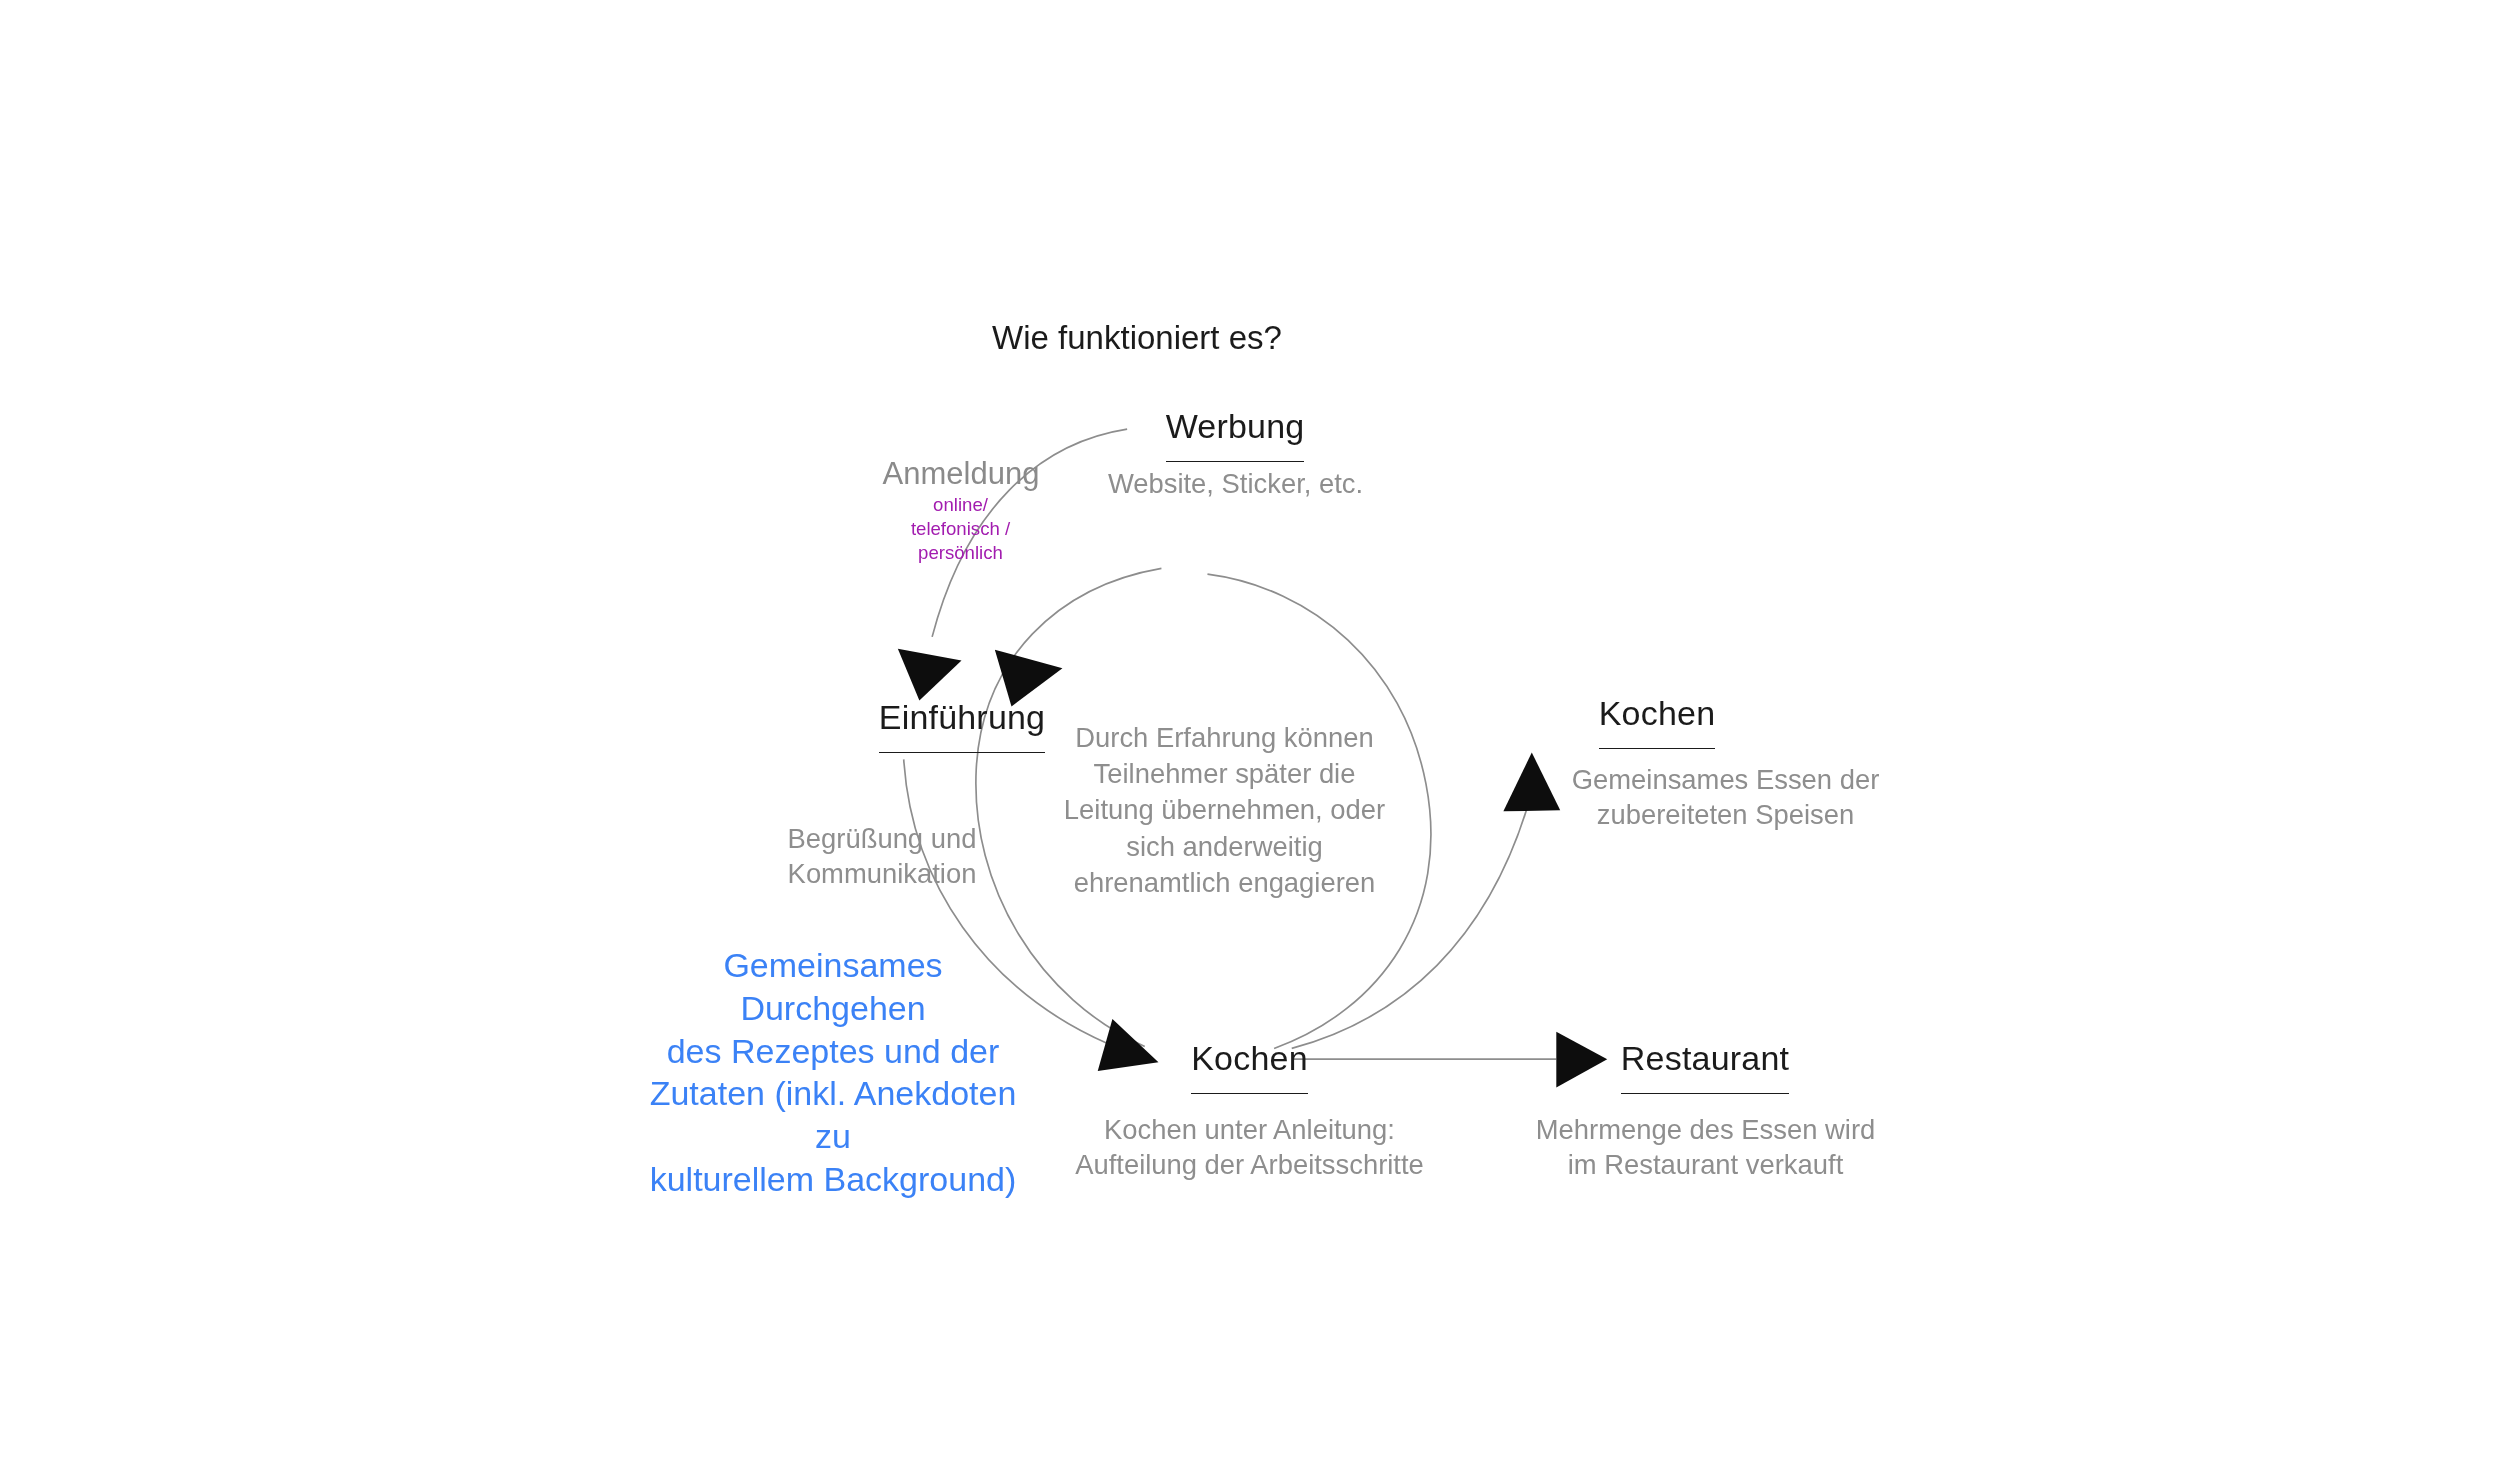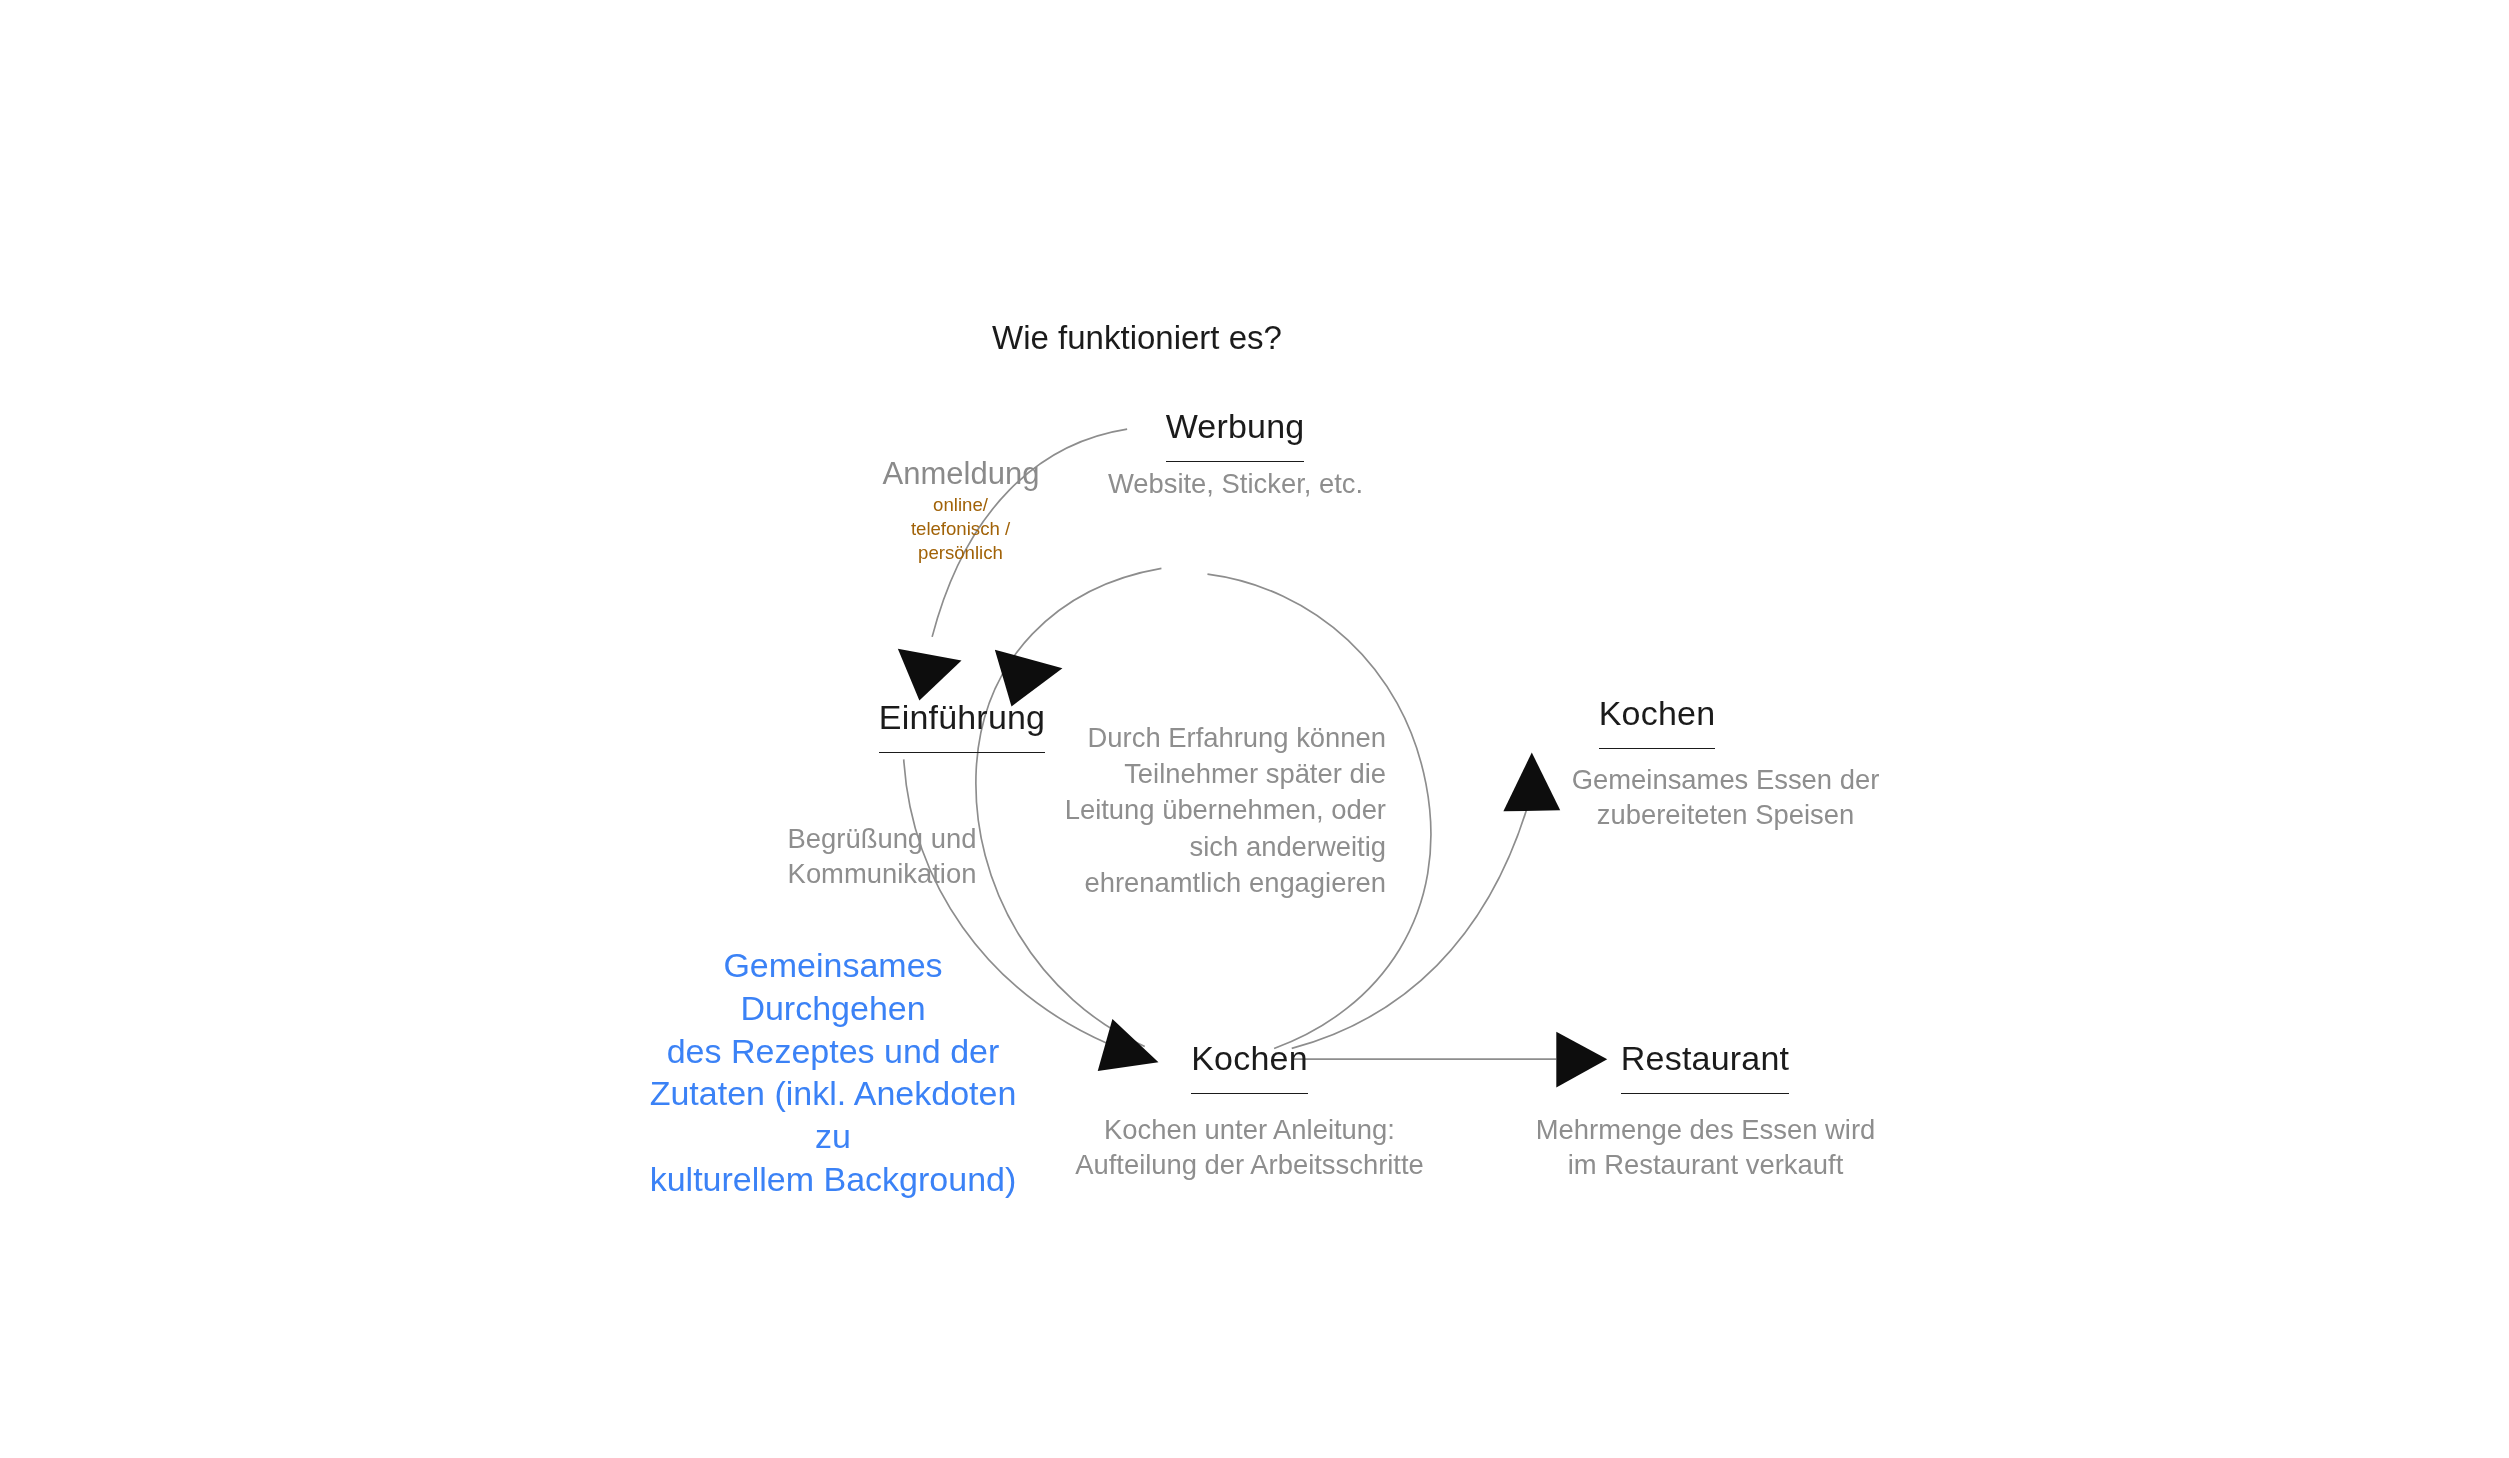--- a/index.html
+++ b/index.html
@@ -52,21 +52,21 @@
   }
   .edge-label-lg {
     color: #8a8a8a;
     font-size: 31px;
   }
   .edge-label-md {
     color: #3b82f6;
     font-size: 34px;
   }
   .edge-label-sm {
-    color: #a16207;
+    color: #a21caf;
     font-size: 18.6px;
     line-height: 1.3;
   }
   .center-note {
     color: #8e8e8e;
     font-size: 27.4px;
     line-height: 1.32;
   }
   .page-title {
     color: #1b1b1b;
@@ -117,21 +117,21 @@
 
   <div class="lbl node-title" style="left:766px; top:696px; width:392px;"><span class="u">Einführung</span></div>
   <div class="lbl node-desc" style="left:686px; top:809px; width:392px;">Begrüßung und
 Kommunikation</div>
 
   <div class="lbl edge-label-md" style="left:627px; top:944px; width:412px;">Gemeinsames Durchgehen
 des Rezeptes und der
 Zutaten (inkl. Anekdoten zu
 kulturellem Background)</div>
 
-  <div class="lbl center-note" style="left:1063px; top:720px; width:323px;text-align:right;">Durch Erfahrung können
+  <div class="lbl center-note" style="left:1063px; top:720px; width:323px;">Durch Erfahrung können
 Teilnehmer später die
 Leitung übernehmen, oder
 sich anderweitig
 ehrenamtlich engagieren</div>
 
   <div class="lbl node-title" style="left:1088px; top:1037px; width:323px;"><span class="u">Kochen</span></div>
   <div class="lbl node-desc" style="left:1019px; top:1100px; width:461px;">Kochen unter Anleitung:
 Aufteilung der Arbeitsschritte</div>
 
   <div class="lbl node-title" style="left:1505px; top:692px; width:304px;"><span class="u">Kochen</span></div>

